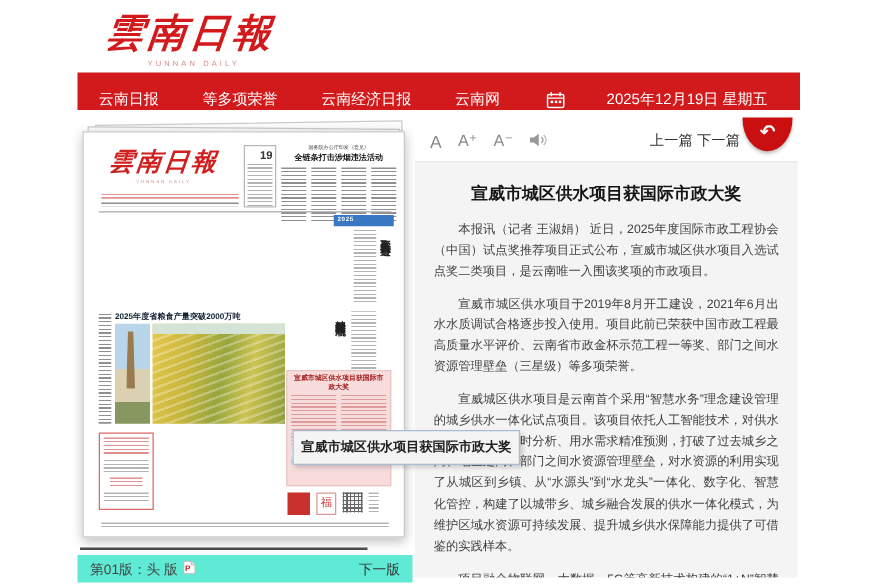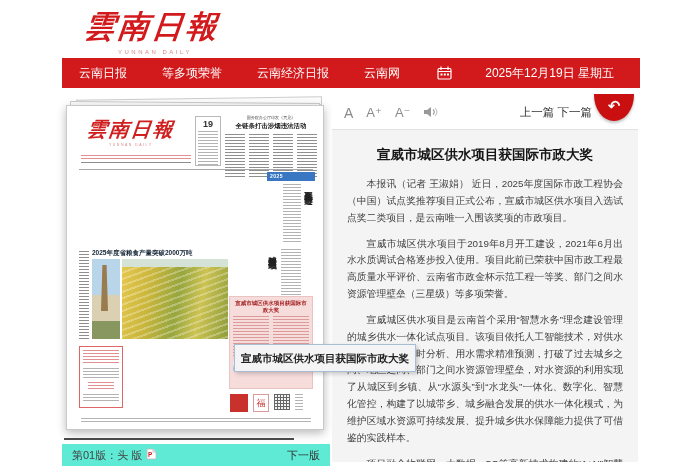--- a/index.html
+++ b/index.html
@@ -9,21 +9,21 @@
        font-family:"Liberation Sans","DejaVu Sans",sans-serif;color:#333}
 
   
   .logo{position:absolute;left:84px;top:6px;width:180px;cursor:pointer}
   .logo-cn{font-family:"DejaVu Serif",serif;font-weight:bold;font-style:italic;
            font-size:31px;color:#d2191c;letter-spacing:3px;transform:skewX(-6deg)}
   .logo-en{font-size:6px;color:#d98a8a;letter-spacing:2.5px;margin:1px 0 0 34px}
 
   
   .nav{position:absolute;left:62px;top:58px;width:578px;height:30px;background:#d2191c;
-       display:flex;align-items:center;color:#fff;font-size:12px}
+       display:flex;align-items:flex-end;color:#fff;font-size:12px}
   .nav-item{display:flex;align-items:center;padding:0 17px;cursor:pointer;white-space:nowrap}
   .nav-sep{width:1px;background:rgba(255,255,255,.35);margin:6px 0}
   .nav-right{margin-left:auto;display:flex;align-items:center}
   .nav-cal{display:flex;align-items:center;padding:0 14px;cursor:pointer}
   .nav-date{display:flex;align-items:center;padding:0 26px 0 18px;white-space:nowrap}
 
   
   .paper-stack{position:absolute;left:66px;top:98px;width:252px;height:10px}
   .stack-strip{position:absolute;background:#fcfcfc;border:1px solid #ccc;height:9px}
   .s1{left:10px;right:-4px;top:0;transform:rotate(-.8deg)}
@@ -33,21 +33,21 @@
   .np{position:absolute}
   .np-logo{font-family:"DejaVu Serif",serif;font-weight:bold;font-style:italic;
            font-size:20px;color:#cf1f1f;letter-spacing:2px;transform:skewX(-6deg)}
   .np-logo-en{font-size:3.5px;color:#d98a8a;letter-spacing:1.5px;margin:0 0 0 22px}
   .ft{background:repeating-linear-gradient(to bottom,#8f8f8f 0,#8f8f8f 1px,transparent 1px,transparent 3px)}
   .ft-lt{background:repeating-linear-gradient(to bottom,#b3b3b3 0,#b3b3b3 1px,transparent 1px,transparent 3px)}
   .ft-red{background:repeating-linear-gradient(to bottom,#e09090 0,#e09090 1px,transparent 1px,transparent 3px)}
   .ft-pink{background:repeating-linear-gradient(to bottom,#dd9a9a 0,#dd9a9a 1px,transparent 1px,transparent 3px)}
   .cols{display:flex;gap:4px}
   .cols>div{flex:1}
-  .np-datebox{left:128px;top:10px;width:26px;height:50px;border:1px solid #b9b9b9;padding:2px;text-align:center}
+  .np-datebox{left:128px;top:10px;width:26px;height:50px;border:1px solid #b9b9b9;padding:2px;text-align:right}
   .np-dateday{font-size:9px;font-weight:bold;color:#333;line-height:10px}
   .np-kicker{font-size:4.5px;color:#444;text-align:center;white-space:nowrap;transform:scale(.9)}
   .np-h1{font-size:7px;font-weight:bold;color:#111;text-align:center;white-space:nowrap;margin:1px 0 3px}
   .np-rule{left:12px;top:63px;width:234px;height:1px;background:#a8a8a8}
   .np-mainhead{font-size:13px;font-weight:bold;color:#222;letter-spacing:3px;text-align:center;white-space:nowrap}
   .np-bluebar{height:9px;background:#3a77c2;color:#fff;font-size:5px;font-weight:bold;
               line-height:9px;padding-left:3px;letter-spacing:.5px}
   .vwrap{display:flex;flex-direction:row;gap:2px;justify-content:flex-end}
   .vhead{writing-mode:vertical-rl;font-weight:bold;font-size:8.5px;color:#222;letter-spacing:1px}
   .np-photohead{font-size:6.5px;font-weight:bold;color:#123;white-space:nowrap}

